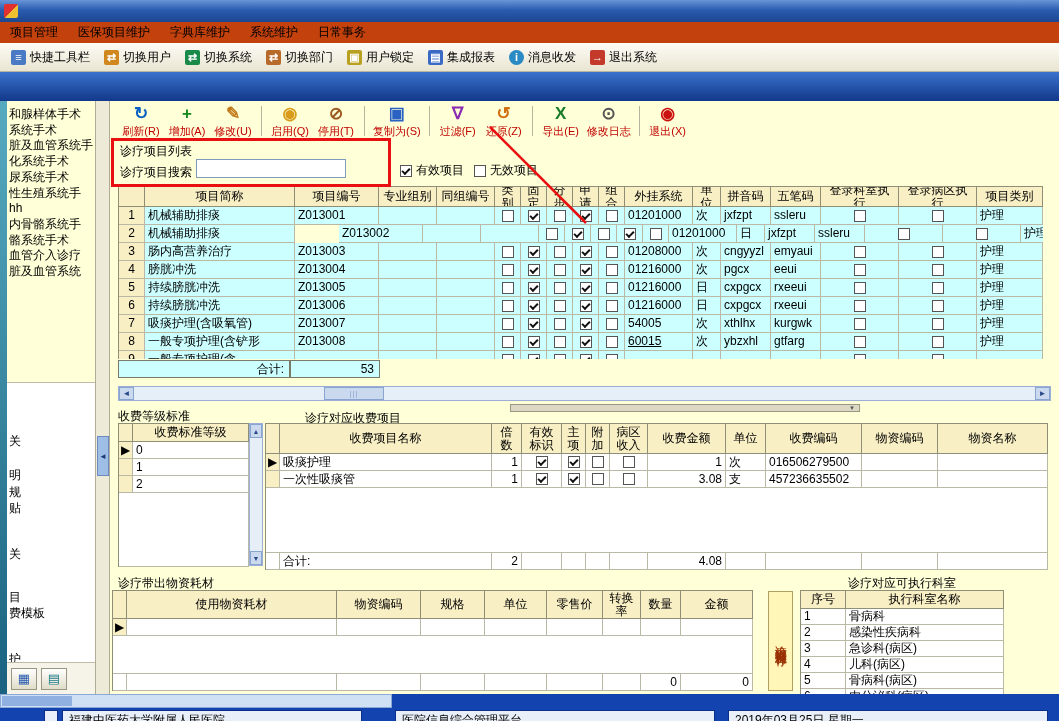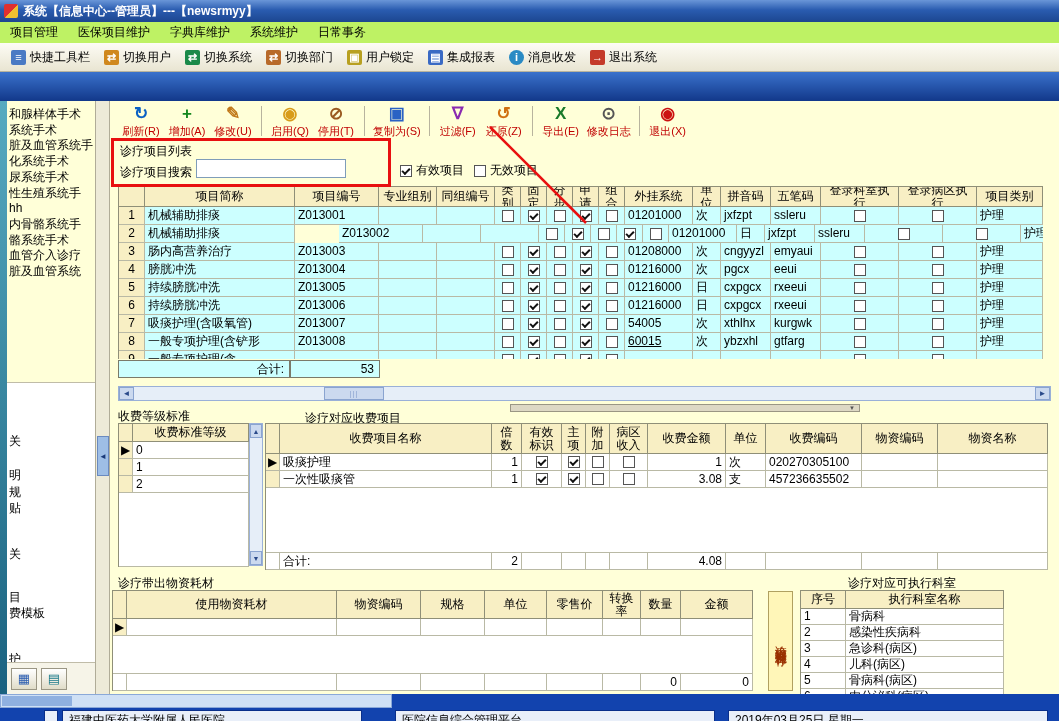--- a/index.html
+++ b/index.html
@@ -4,21 +4,21 @@
 <style>
   html,body{margin:0;padding:0;background:#888;}
   #app{position:relative;width:1059px;height:721px;overflow:hidden;background:#FFFFD8;
        font-family:"Liberation Sans",sans-serif;font-size:12px;color:#000;}
   
   .titlebar{position:absolute;left:0;top:0;width:1059px;height:22px;
     background:linear-gradient(#6a96d8,#2a5cb0 45%,#1c4690);color:#fff;font-weight:bold;
     display:flex;align-items:center;padding-left:4px;box-sizing:border-box;}
   .title-icon{width:14px;height:14px;border-radius:2px;margin-right:5px;
     background:linear-gradient(135deg,#e03030 50%,#f0c030 50%);flex:0 0 auto;}
-  .menubar{position:absolute;left:0;top:22px;width:1059px;height:21px;background:#bef264;
+  .menubar{position:absolute;left:0;top:22px;width:1059px;height:21px;background:#c2410c;
     border-bottom:1px solid #d8d4c0;display:flex;align-items:center;}
   .menu-item{padding:2px 10px;}
   .toolbar1{position:absolute;left:0;top:43px;width:1059px;height:29px;
     background:linear-gradient(#FDFCF5,#E9E5D2);border-bottom:1px solid #B8B49E;
     display:flex;align-items:center;padding-left:4px;box-sizing:border-box;}
   .tb1-btn{display:flex;align-items:center;gap:4px;padding:3px 7px;background:none;border:none;
     font-family:inherit;font-size:12px;}
   .ic14{display:inline-flex;width:15px;height:15px;border-radius:2px;color:#fff;font-size:11px;
     align-items:center;justify-content:center;font-weight:bold;}
   .blueband{position:absolute;left:0;top:72px;width:1059px;height:29px;
@@ -107,21 +107,20 @@
   
   .overlay{position:absolute;left:0;top:0;z-index:100;pointer-events:none;}
 </style>
 </head>
 <body>
 
 <div id="app">
 
   <div class="titlebar">
     <span class="title-icon"></span>
-    <span>系统【信息中心--管理员】---【newsrmyy】</span>
   </div>
 
   <div class="menubar">
       <span class="menu-item">项目管理</span>
       <span class="menu-item">医保项目维护</span>
       <span class="menu-item">字典库维护</span>
       <span class="menu-item">系统维护</span>
       <span class="menu-item">日常事务</span>
     </div>
 
@@ -526,21 +525,21 @@
         <div class="g-row" style="height: 17px;">
           <div class="g-cell g-rowhead" style="flex: 0 0 14px; width: 14px;">▶</div>
           <div class="g-cell" style="flex: 0 0 212px; width: 212px; justify-content: flex-start;">吸痰护理</div>
           <div class="g-cell" style="flex: 0 0 30px; width: 30px; justify-content: flex-end;">1</div>
           <div class="g-cell" style="flex: 0 0 40px; width: 40px;"><span class="cb checked"></span></div>
           <div class="g-cell" style="flex: 0 0 24px; width: 24px;"><span class="cb checked"></span></div>
           <div class="g-cell" style="flex: 0 0 24px; width: 24px;"><span class="cb"></span></div>
           <div class="g-cell" style="flex: 0 0 38px; width: 38px;"><span class="cb"></span></div>
           <div class="g-cell" style="flex: 0 0 78px; width: 78px; justify-content: flex-end;">1</div>
           <div class="g-cell" style="flex: 0 0 40px; width: 40px; justify-content: flex-start;">次</div>
-          <div class="g-cell" style="flex: 0 0 96px; width: 96px; justify-content: flex-start;">020270305100</div>
+          <div class="g-cell" style="flex: 0 0 96px; width: 96px; justify-content: flex-start;">016506279500</div>
           <div class="g-cell" style="flex: 0 0 76px; width: 76px; justify-content: flex-start;"></div>
           <div class="g-cell" style="flex: 0 0 110px; width: 110px; justify-content: flex-start;"></div>
         </div>
         <div class="g-row" style="height: 17px;">
           <div class="g-cell g-rowhead" style="flex: 0 0 14px; width: 14px;"></div>
           <div class="g-cell" style="flex: 0 0 212px; width: 212px; justify-content: flex-start;">一次性吸痰管</div>
           <div class="g-cell" style="flex: 0 0 30px; width: 30px; justify-content: flex-end;">1</div>
           <div class="g-cell" style="flex: 0 0 40px; width: 40px;"><span class="cb checked"></span></div>
           <div class="g-cell" style="flex: 0 0 24px; width: 24px;"><span class="cb checked"></span></div>
           <div class="g-cell" style="flex: 0 0 24px; width: 24px;"><span class="cb"></span></div>

